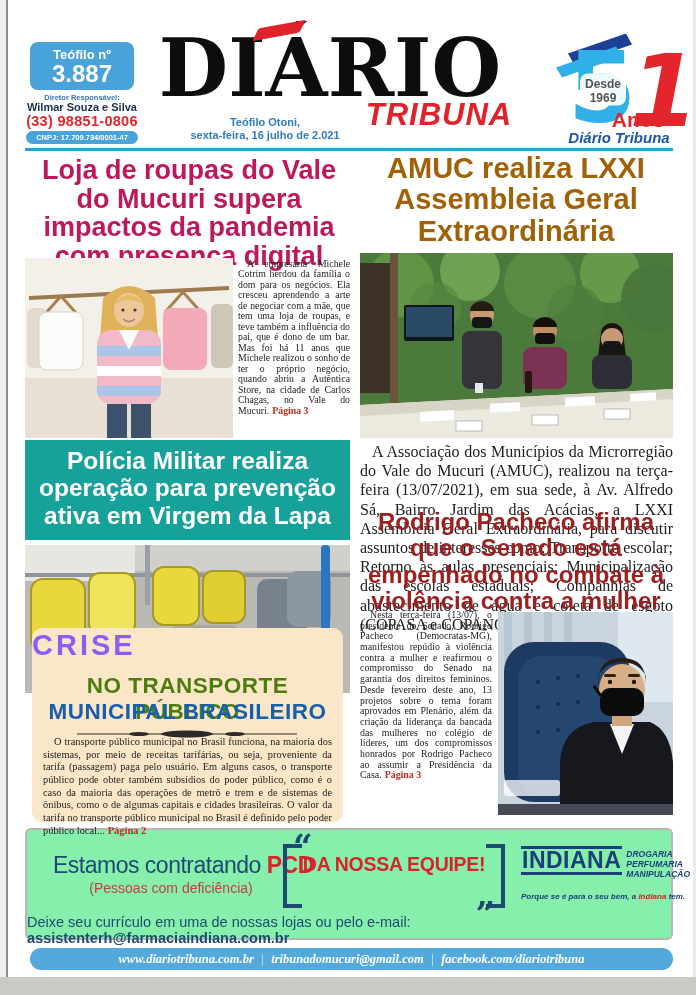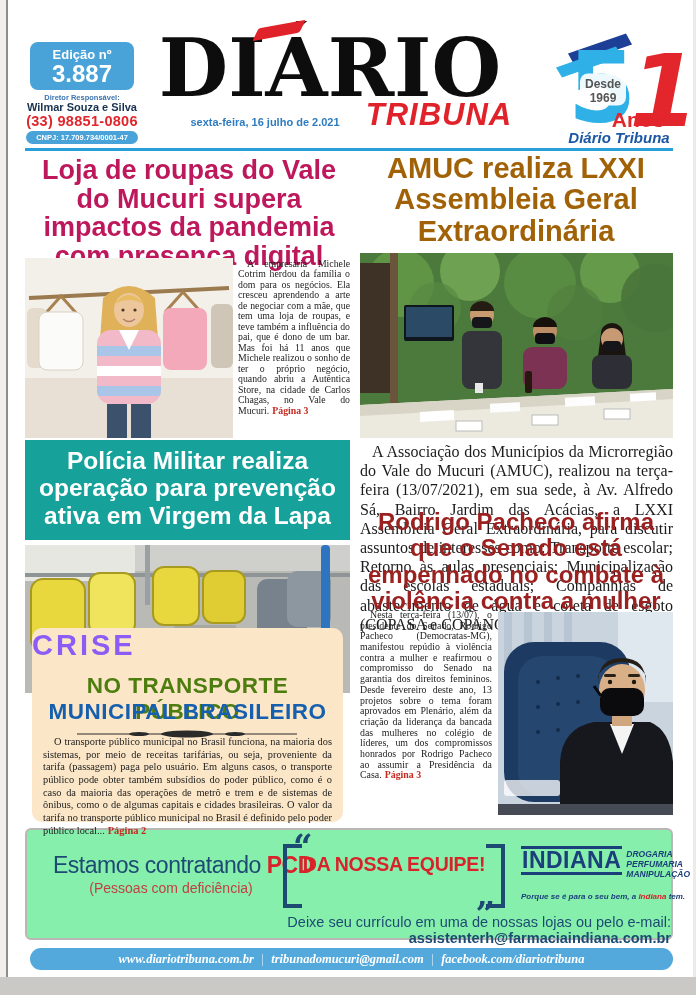--- a/index.html
+++ b/index.html
@@ -86,47 +86,48 @@
   .q-close{right:10px;bottom:-6px;}
   .quote-text{position:absolute;left:18px;right:18px;top:16px;text-align:center;color:#d8232a;
               font-weight:bold;font-size:19.5px;line-height:1.1;letter-spacing:-.3px;}
   .indiana{left:494px;top:16px;width:152px;color:#1b3f7a;}
   .ind-row{display:flex;align-items:flex-start;}
   .ind-name{font-size:23px;font-weight:bold;letter-spacing:.5px;line-height:1.02;
             border-top:3px solid #1b3f7a;border-bottom:3px solid #1b3f7a;padding:0 1px;}
   .ind-services{margin-left:4px;font-size:8.5px;font-style:italic;font-weight:bold;line-height:1.2;padding-top:3px;}
   .ind-tagline{font-size:8px;font-weight:bold;font-style:italic;margin-top:12px;white-space:nowrap;}
   .ind-brand{color:#d8232a;}
-  .cv-line{left:0;right:0;top:84px;text-align:right;font-size:14.5px;color:#1d4a72;padding-left:12px;}
+  .cv-line{left:0;right:0;top:84px;text-align:left;font-size:14.5px;color:#1d4a72;}
   .cv-email{font-weight:bold;}
 
   
   .footer-bar{left:30px;top:948px;width:643px;height:22px;background:#53a9dc;border-radius:11px;
               color:#fff;font-family:"Liberation Serif",serif;font-style:italic;font-weight:bold;
               font-size:12.5px;text-align:center;line-height:22px;}
   .footer-bar .sep{color:#d5ecfa;margin:0 7px;font-weight:normal;}
 </style>
 </head>
 <body>
 
 <div class="page">
 
   <header>
     <div class="abs edition-box">
-      <div class="edition-label">Edição nº</div>
+      <div class="edition-label">Teófilo nº</div>
       <div class="edition-number">3.887</div>
     </div>
     <div class="abs director-label">Diretor Responsável:</div>
     <div class="abs director-name">Wilmar Souza e Silva</div>
     <div class="abs phone">(33) 98851-0806</div>
     <div class="abs cnpj-pill">CNPJ: 17.709.734/0001-47</div>
 
     <div class="abs title-main">DIÁRIO</div>
     <div class="abs title-accent"></div>
     <div class="abs dateline">
+      <div>Teófilo Otoni,</div>
       <div>sexta-feira, 16 julho de 2.021</div>
     </div>
     <div class="abs title-sub">TRIBUNA</div>
 
     <div class="abs anniv">
       <svg width="142" height="118" viewBox="0 0 142 115">
         <polygon points="20,24 78,4 84,15 26,35" fill="#1d3f96"></polygon>
         <polygon points="8,38 68,17 74,27 14,48" fill="#2fb0e6"></polygon>
         <text x="54" y="92" text-anchor="middle" font-size="98" font-weight="bold" fill="#2fb0e6" font-family="DejaVu Sans, sans-serif">5</text>
         <text x="116" y="96" text-anchor="middle" font-size="100" font-weight="bold" font-style="italic" fill="#e2262b" font-family="DejaVu Sans, sans-serif">1</text>

